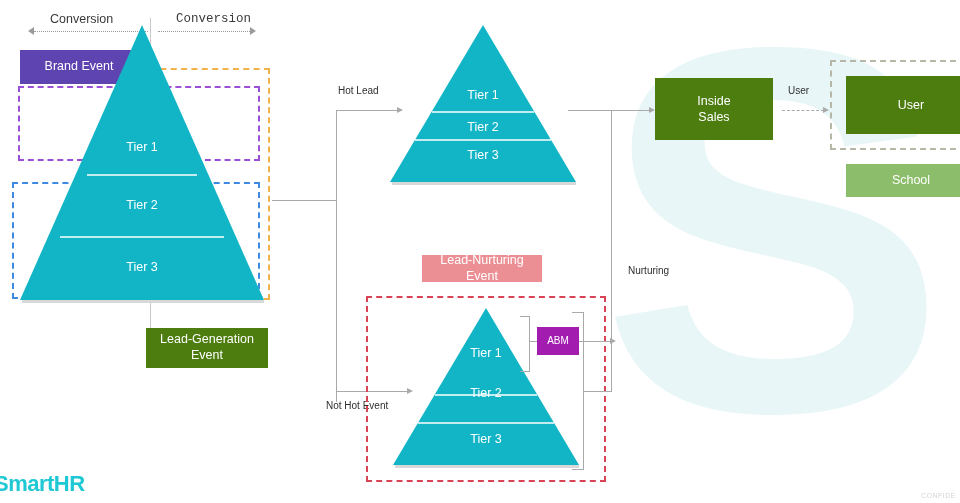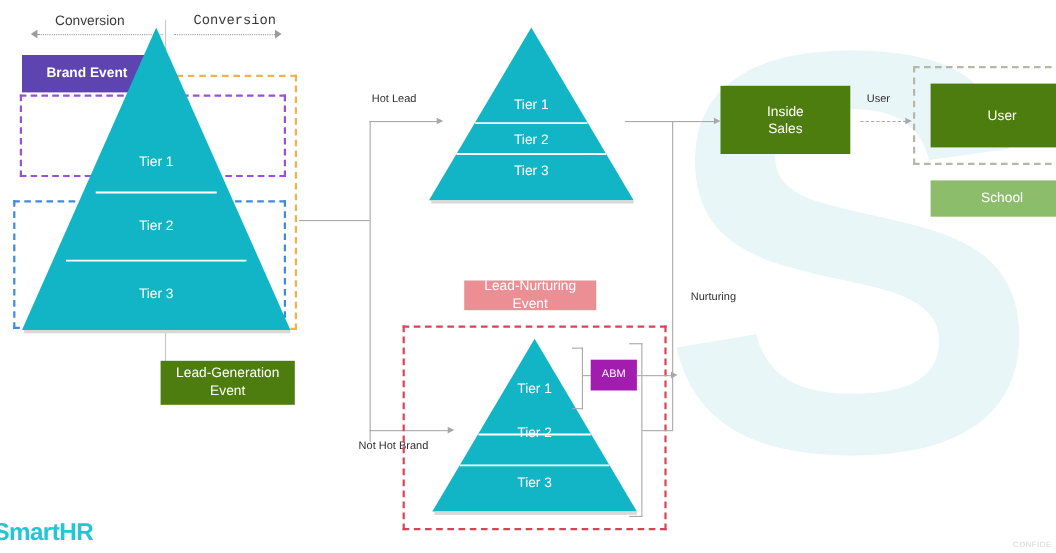--- a/index.html
+++ b/index.html
@@ -92,21 +92,21 @@
   <div class="arrowhead ah-left" style="left:28px; top:27px;"></div>
 
   <div class="phase-label" style="left:176px; top:12px;font-family:Liberation Mono, monospace;">Conversion</div>
   <div class="phase-arrow" style="left:158px; top:31px; width:92px;"></div>
   <div class="arrowhead ah-right" style="left:250px; top:27px;"></div>
 
   <div class="dash orange" style="left:150px; top:68px; width:120px; height:232px;"></div>
   <div class="dash purple" style="left:18px; top:86px; width:242px; height:75px;"></div>
   <div class="dash blue" style="left:12px; top:182px; width:248px; height:117px;"></div>
 
-  <div class="chip brand" style="left:20px; top:50px; width:118px; height:34px;font-weight:bold;">Brand Event</div>
+  <div class="chip brand" style="left:20px; top:50px; width:118px; height:34px;">Brand Event</div>
 
   <div class="pyr" style="left:20px; top:25px; width:244px; height:275px;">
     <svg width="244" height="275" viewBox="0 0 244 275">
       <polygon points="122,0 244,275 0,275" fill="#12b5c6"></polygon>
       <line x1="67" y1="150" x2="177" y2="150" stroke="#ffffff" stroke-width="1.6"></line>
       <line x1="40" y1="212" x2="204" y2="212" stroke="#ffffff" stroke-width="1.6"></line>
     </svg>
     <div class="shadow" style="width:242px;"></div>
     <div class="tl" style="top:115px;">Tier 1</div>
     <div class="tl" style="top:173px;">Tier 2</div>
@@ -117,21 +117,21 @@
 
   <div class="ln h" style="left:272px; top:200px; width:64px;"></div>
   <div class="ln v" style="left:336px; top:110px; height:292px;"></div>
 
   <div class="ln h" style="left:336px; top:110px; width:62px;"></div>
   <div class="cah" style="left:397px; top:106.5px;"></div>
   <div class="flabel" style="left:338px; top:85px;">Hot Lead</div>
 
   <div class="ln h" style="left:336px; top:391px; width:72px;"></div>
   <div class="cah" style="left:407px; top:387.5px;"></div>
-  <div class="flabel" style="left:326px; top:400px;">Not Hot Brand</div>
+  <div class="flabel" style="left:326px; top:400px;">Not Hot Event</div>
 
   <div class="pyr" style="left:390px; top:25px; width:186px; height:157px;">
     <svg width="186" height="157" viewBox="0 0 186 157">
       <polygon points="93,0 186,157 0,157" fill="#12b5c6"></polygon>
       <line x1="42" y1="87" x2="144" y2="87" stroke="#ffffff" stroke-width="1.6"></line>
       <line x1="25" y1="115" x2="161" y2="115" stroke="#ffffff" stroke-width="1.6"></line>
     </svg>
     <div class="shadow" style="width:184px;"></div>
     <div class="tl" style="top:63px;">Tier 1</div>
     <div class="tl" style="top:95px;">Tier 2</div>

